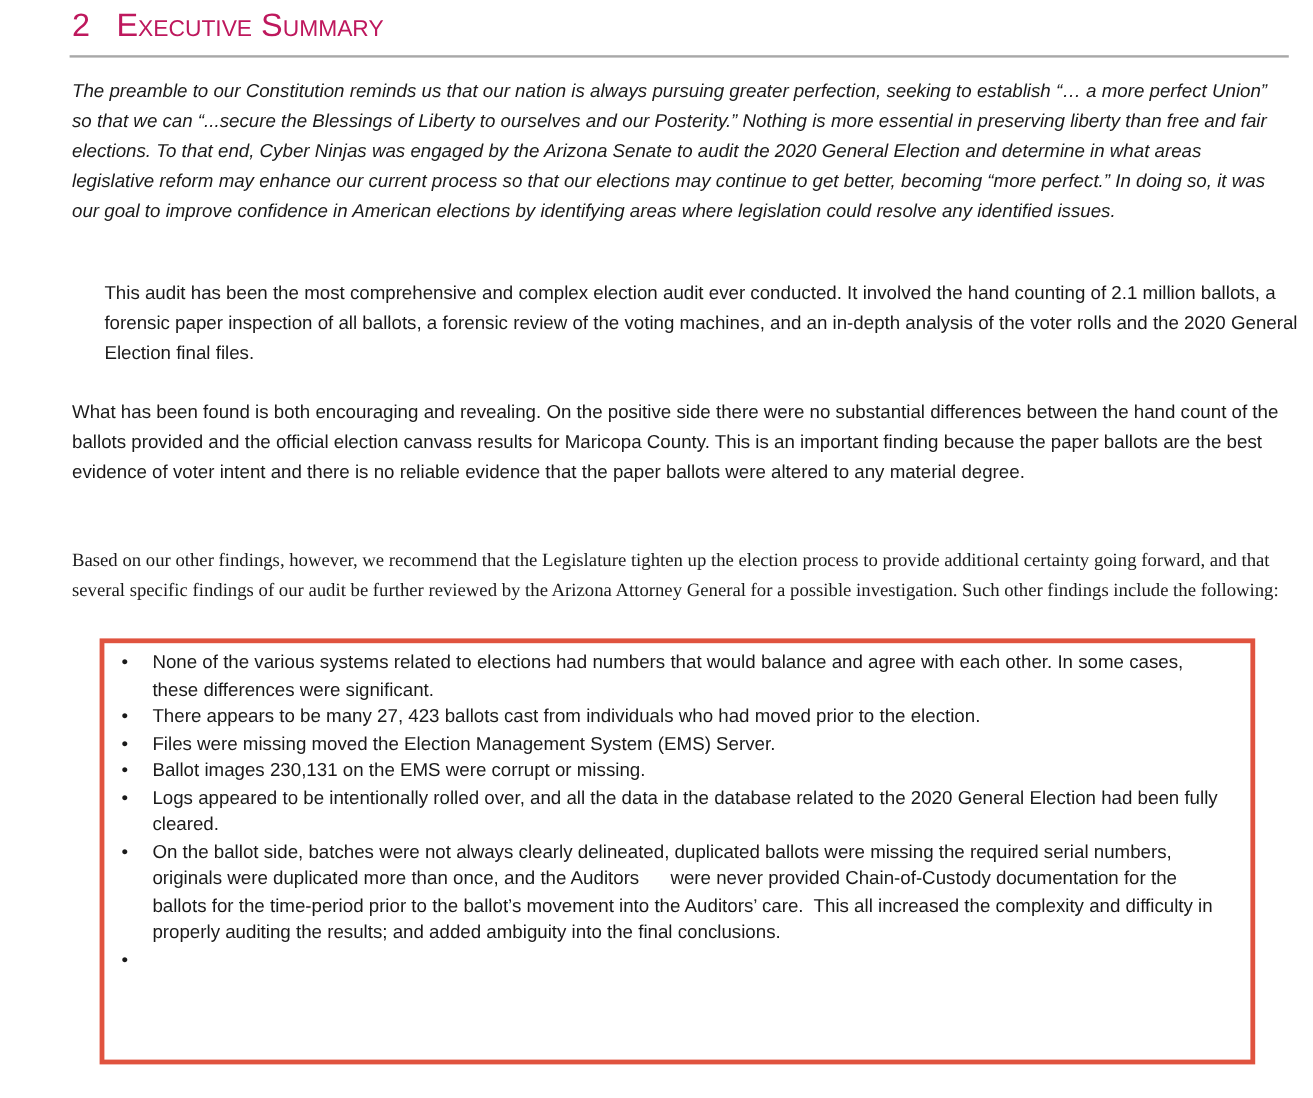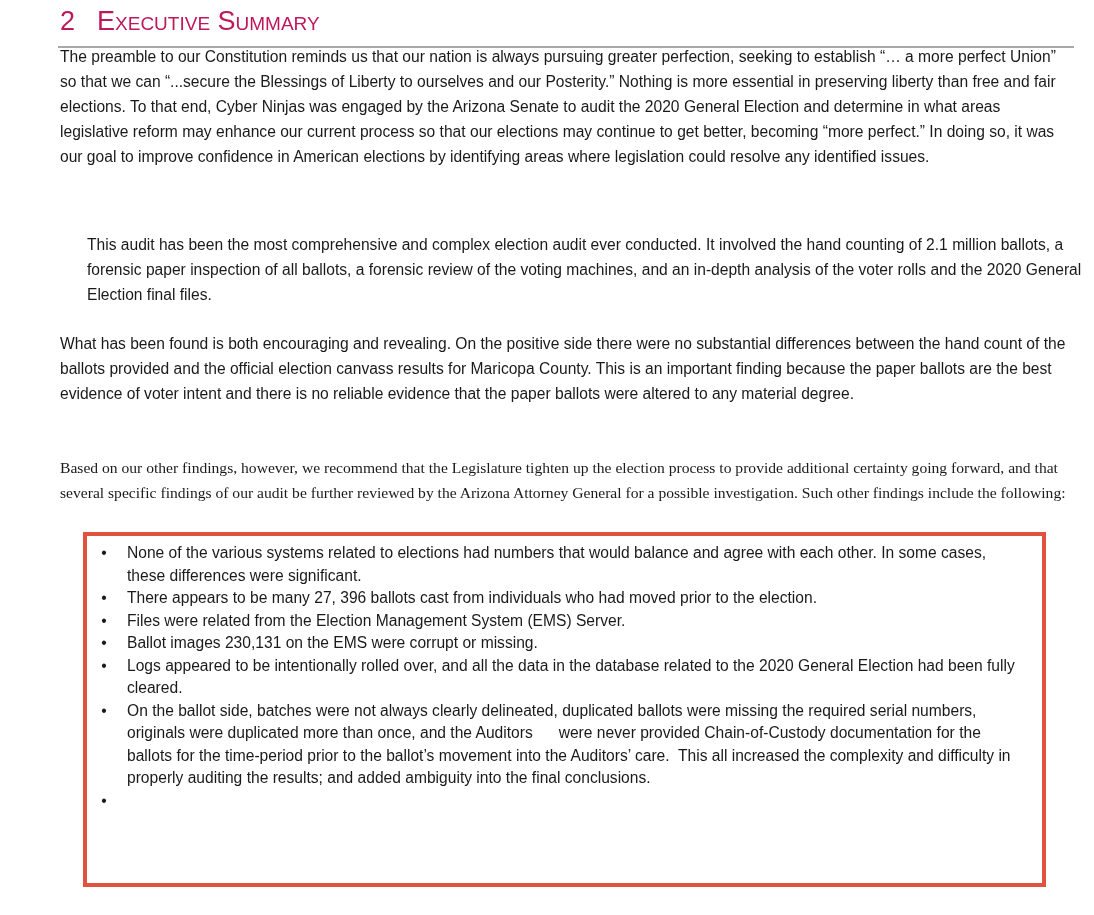--- a/index.html
+++ b/index.html
@@ -15,21 +15,21 @@
     .heading .num { margin-right: 22px; }
     .heading .title { font-variant: small-caps; font-size: 27px; }
     .rule {
       position: absolute; left: 58px; top: 46px; width: 1016px; height: 0;
       border-top: 2px solid #a8a8a8;
     }
     .para {
       position: absolute; left: 60px; width: 1010px;
       font-size: 15.6px; line-height: 25px; margin: 0;
     }
-    .p1 { top: 44px; }
+    .p1 { top: 64px; font-style: italic; }
     .p2 { top: 232px; margin-left: 27px; }
     .p3 { top: 331px; }
     .p4 { top: 455px; font-family: Liberation Serif, serif; }
     .findings-box {
       position: absolute; left: 83px; top: 532px; width: 955px; height: 347px;
       border: 4px solid #e0533f;
     }
     .findings-list {
       list-style: none; margin: 0; padding: 0;
       position: absolute; left: 0; top: 6px; width: 955px;
@@ -49,20 +49,20 @@
 <div class="rule"></div>
 
 <p class="para p1">The preamble to our Constitution reminds us that our nation is always pursuing greater perfection, seeking to establish “… a more perfect Union” so that we can “...secure the Blessings of Liberty to ourselves and our Posterity.” Nothing is more essential in preserving liberty than free and fair elections. To that end, Cyber Ninjas was engaged by the Arizona Senate to audit the 2020 General Election and determine in what areas legislative reform may enhance our current process so that our elections may continue to get better, becoming “more perfect.” In doing so, it was our goal to improve confidence in American elections by identifying areas where legislation could resolve any identified issues.</p>
 <p class="para p2">This audit has been the most comprehensive and complex election audit ever conducted. It involved the hand counting of 2.1 million ballots, a forensic paper inspection of all ballots, a forensic review of the voting machines, and an in-depth analysis of the voter rolls and the 2020 General Election final files.</p>
 <p class="para p3">What has been found is both encouraging and revealing. On the positive side there were no substantial differences between the hand count of the ballots provided and the official election canvass results for Maricopa County. This is an important finding because the paper ballots are the best evidence of voter intent and there is no reliable evidence that the paper ballots were altered to any material degree.</p>
 <p class="para p4">Based on our other findings, however, we recommend that the Legislature tighten up the election process to provide additional certainty going forward, and that several specific findings of our audit be further reviewed by the Arizona Attorney General for a possible investigation. Such other findings include the following:</p>
 
 <div class="findings-box">
   <ul class="findings-list">
     <li><span class="bullet">•</span><span>None of the various systems related to elections had numbers that would balance and agree with each other. In some cases, these differences were significant.</span></li>
-    <li><span class="bullet">•</span><span>There appears to be many 27, 396 ballots cast from individuals who had moved prior to the election.</span></li>
-    <li><span class="bullet">•</span><span>Files were related from the Election Management System (EMS) Server.</span></li>
+    <li><span class="bullet">•</span><span>There appears to be many 27, 423 ballots cast from individuals who had moved prior to the election.</span></li>
+    <li><span class="bullet">•</span><span>Files were missing moved the Election Management System (EMS) Server.</span></li>
     <li><span class="bullet">•</span><span>Ballot images 230,131 on the EMS were corrupt or missing.</span></li>
     <li><span class="bullet">•</span><span>Logs appeared to be intentionally rolled over, and all the data in the database related to the 2020 General Election had been fully cleared.</span></li>
     <li><span class="bullet">•</span><span style="white-space: pre-wrap;">On the ballot side, batches were not always clearly delineated, duplicated ballots were missing the required serial numbers, originals were duplicated more than once, and the Auditors      were never provided Chain-of-Custody documentation for the ballots for the time-period prior to the ballot’s movement into the Auditors’ care.  This all increased the complexity and difficulty in properly auditing the results; and added ambiguity into the final conclusions.</span></li>
     <li><span class="bullet">•</span></li>
   </ul>
 </div>
 
 </body></html>

